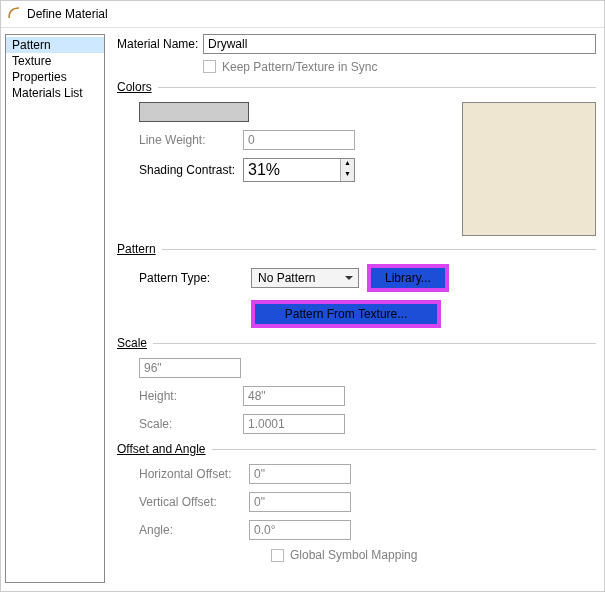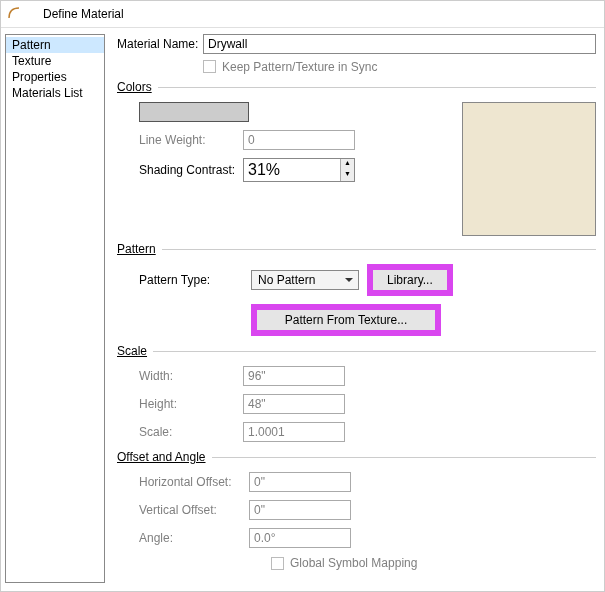--- a/index.html
+++ b/index.html
@@ -18,21 +18,20 @@
   height: 592px;
   display: flex;
   flex-direction: column;
 }
 .titlebar {
   height: 27px;
   display: flex;
   align-items: center;
   padding: 12px 6px;
   border-bottom: 1px solid #e0e0e0;
-  gap: 16px;
 }
 .titlebar .icon { margin-right: 6px; }
 .body {
   flex: 1;
   display: flex;
   padding: 6px 8px 8px 4px;
 }
 .sidebar {
   width: 100px;
   border: 1px solid #888;
@@ -168,22 +167,22 @@
   content: "";
   position: absolute;
   right: 5px; top: 50%;
   width: 0; height: 0;
   border-left: 4px solid transparent;
   border-right: 4px solid transparent;
   border-top: 4px solid #333;
   transform: translateY(-50%);
 }
 .btn {
-  border: 6px solid #d946ef;
-  background: #e5e5e5;
+  border: 4px solid #d946ef;
+  background: #1d4ed8;
   padding: 3px 14px;
   font-family: inherit;
   font-size: 12px;
   cursor: default;
 }
 .btn-wide { width: 190px; text-align: center; }
 .pattern-row { display: flex; align-items: center; gap: 8px; margin-bottom: 8px; }
 .pattern-row .fl { width: 104px; }
 .section-body { padding-left: 22px; }
 .offset-row .fl { width: 110px; }
@@ -272,21 +271,20 @@
           <span class="fl"></span>
           <button class="btn btn-wide"><span>Pattern From Texture...</span></button>
         </div>
       </div>
 
       <div class="group-title">
           <span>Scale</span>
         </div>
       <div class="section-body">
         <div class="field-row scale-row">
-          <span class="fl label dim">Width:</span>
           <input class="num-input" disabled="" value="96&quot;" style="">
         </div>
         <div class="field-row scale-row">
           <span class="fl label dim">Height:</span>
           <input class="num-input" disabled="" value="48&quot;" style="">
         </div>
         <div class="field-row scale-row">
           <span class="fl label dim">Scale:</span>
           <input class="num-input" disabled="" value="1.0001" style="">
         </div>

